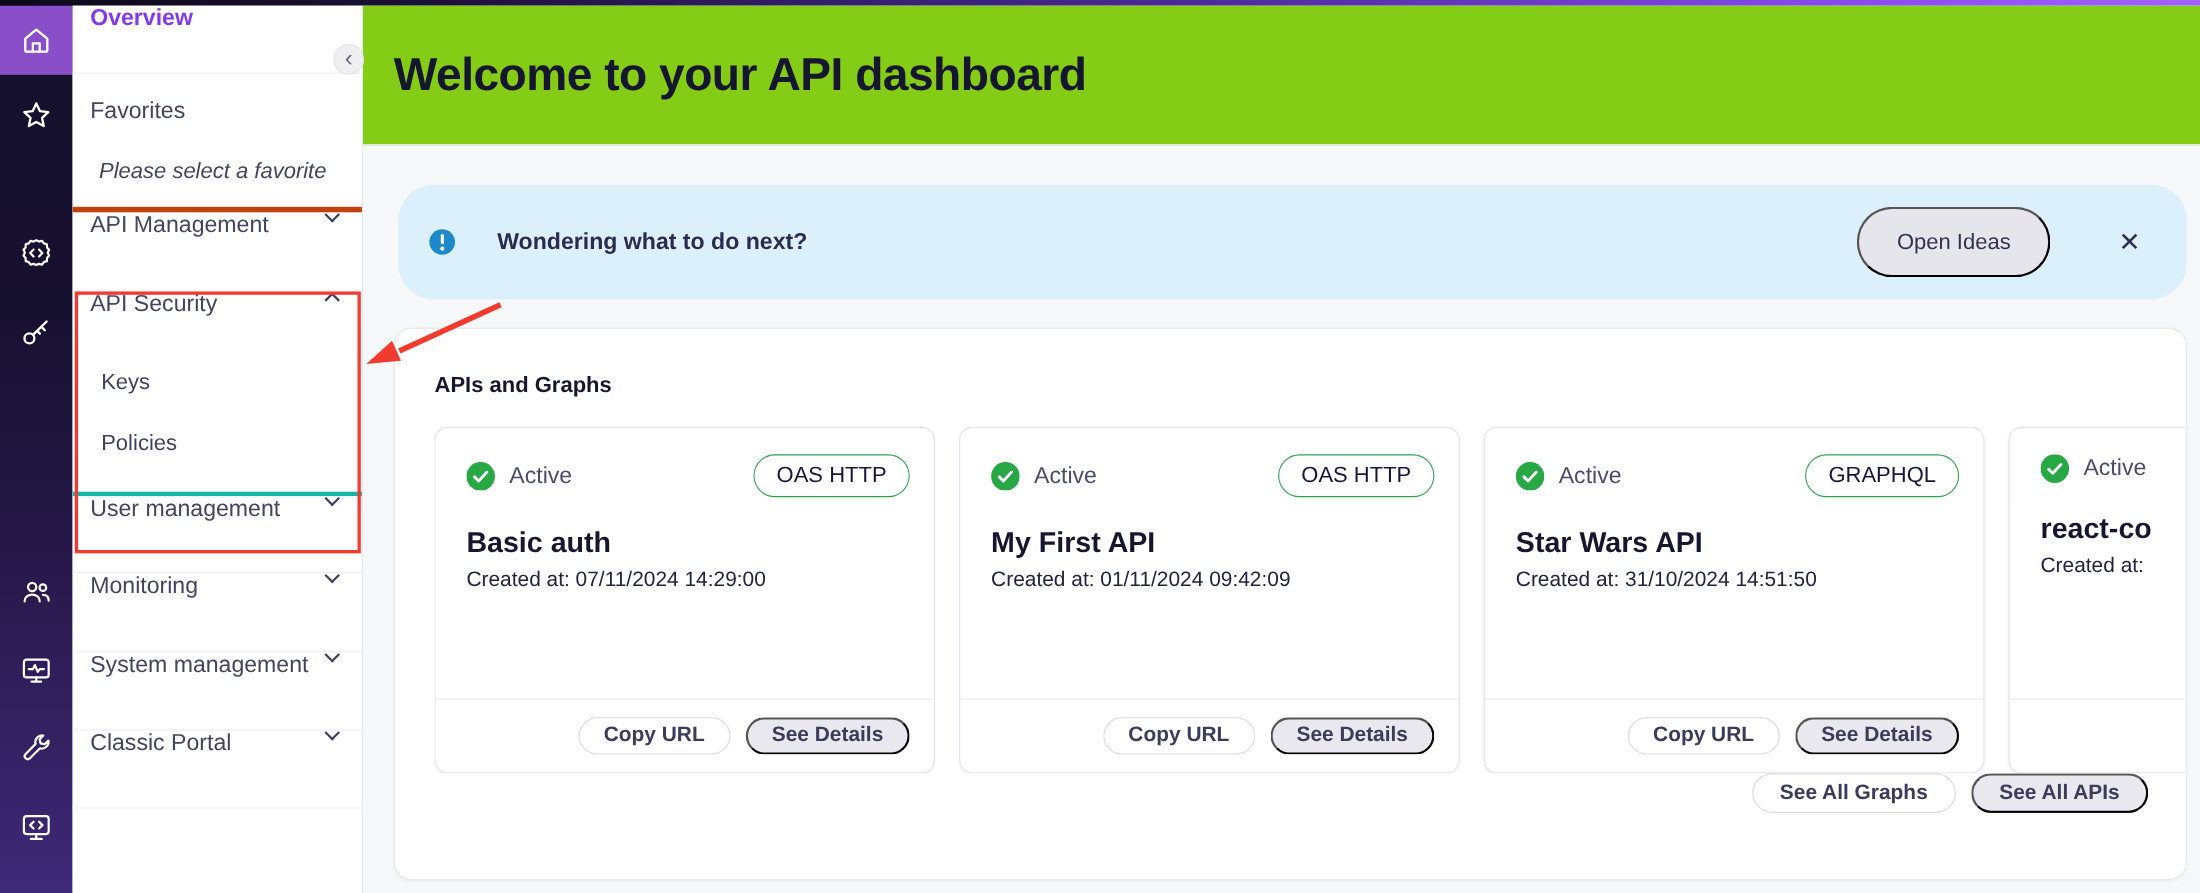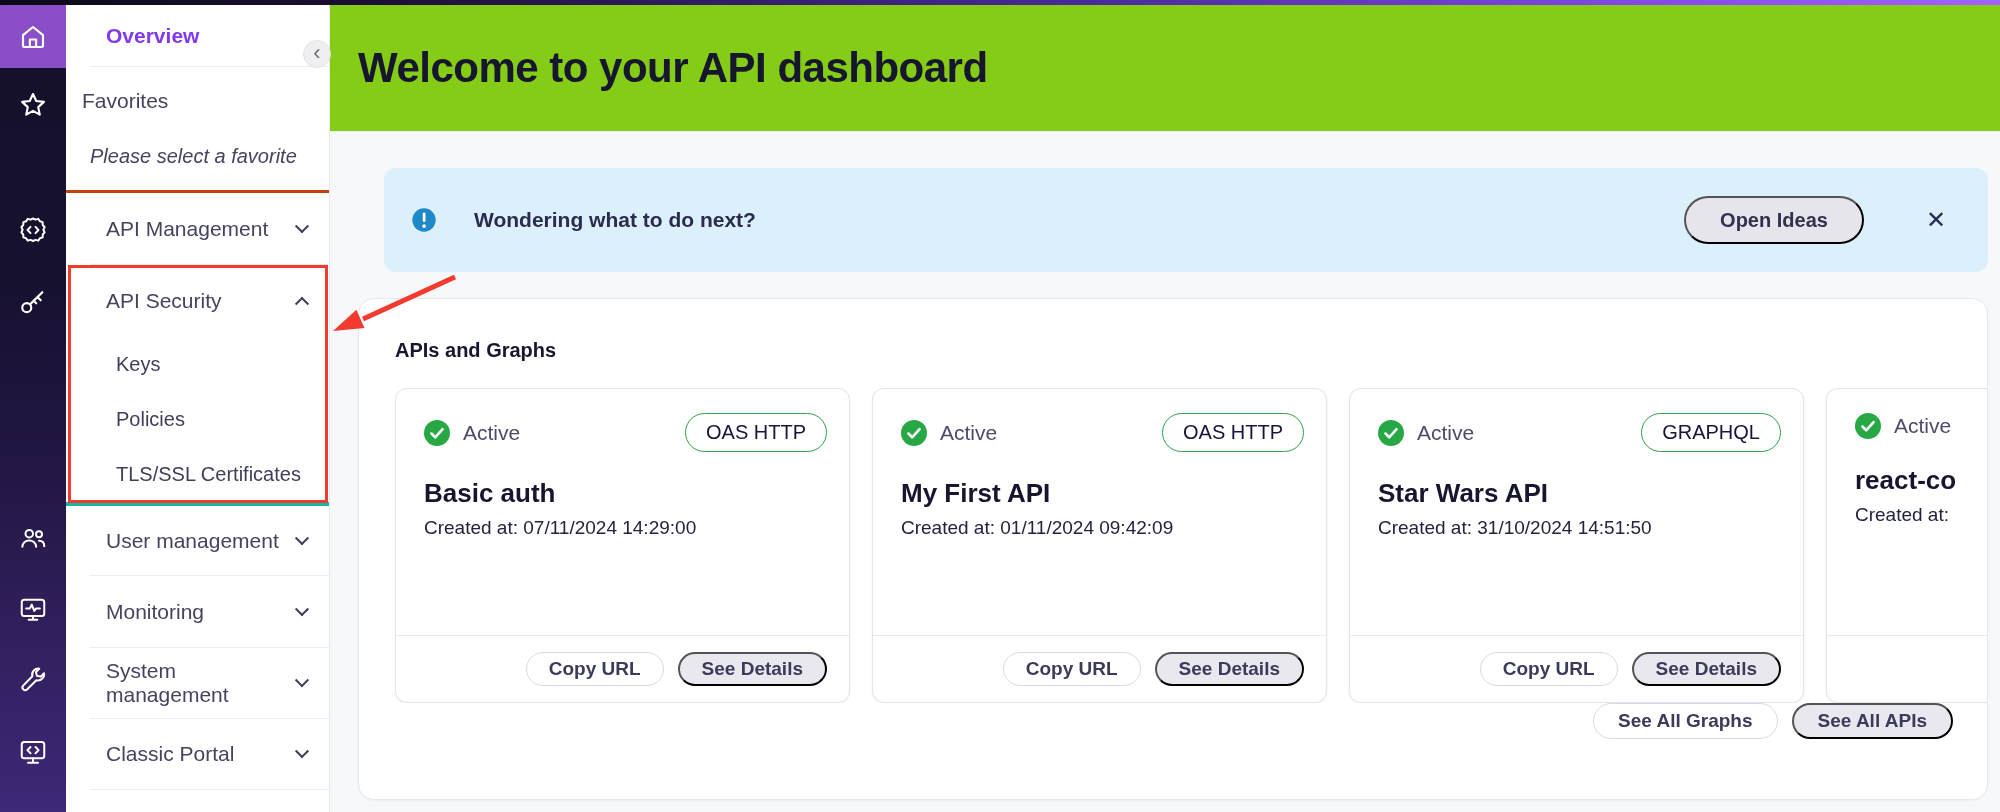--- a/index.html
+++ b/index.html
@@ -14,24 +14,24 @@
   .rail { position:absolute; left:0; top:0; width:66px; height:812px; z-index:10;
     background:linear-gradient(180deg,#14102a 0%,#171130 35%,#241746 60%,#32205f 80%,#3e2878 100%); }
   .rail-item { position:absolute; left:0; width:66px; height:30px; display:flex; align-items:center; justify-content:center; }
   .home-tile { position:absolute; left:0; top:5px; width:66px; height:63px; background:#8a4fc8;
     display:flex; align-items:center; justify-content:center; }
   .ric { width:30px; height:30px; }
 
   
   .sidenav { position:absolute; left:66px; top:5px; width:264px; height:807px; background:#fff;
     border-right:1px solid #e7e7ec; z-index:20; }
-  .nav-row { display:flex; align-items:center; padding-left:16px; padding-right:16px;
-    border-bottom:1px solid #ededf2; font-size:21px; color:#44445f; font-weight:500; cursor:pointer;margin-left:24px; }
+  .nav-row { display:flex; padding-left:16px; padding-right:16px;
+    border-bottom:1px solid #ededf2; font-size:21px; color:#44445f; font-weight:500; cursor:pointer; }
   .row-overview { height:62px; color:#8338ec; font-weight:700; }
-  .fav-block { height:126px; border-bottom:3px solid #c2410c; padding:22px 16px 0 16px; }
+  .fav-block { height:126px; border-bottom:5px solid #c2410c; padding:22px 16px 0 16px; }
   .fav-label { font-size:21px; color:#44445f; font-weight:500; }
   .fav-empty { font-size:20px; font-style:italic; color:#44445f; margin-top:32px; padding-left:8px; }
   .row-top { height:72px; }
   .row-sub { height:55px; padding-left:26px; border-bottom:none; font-size:20px; font-weight:400; color:#3f3f5c; }
   .sec-group { border-bottom:4px solid #14b8a6; }
   .chev { width:10px; height:10px; border-right:2.2px solid #3f3f5c; border-bottom:2.2px solid #3f3f5c;
     margin-left:auto; margin-right:6px; }
   .chev-down { transform:rotate(45deg) translate(-2px,-2px); }
   .chev-up { transform:rotate(-135deg) translate(-2px,-2px); }
 
@@ -45,28 +45,28 @@
     background:#efeff2; border:1px solid #e2e2e8; z-index:40; display:flex; align-items:center; justify-content:center;
     color:#6b6b7e; font-size:22px; line-height:1; cursor:pointer; padding-bottom:3px; }
 
   
   .main { position:absolute; left:330px; top:5px; width:1670px; height:807px; }
   .main-header { height:127px; background:#84cc16; border-bottom:1px solid #ebebf0; display:flex; align-items:center; padding-left:28px; }
   .page-title { font-size:42px; font-weight:700; color:#16162e; letter-spacing:-0.5px; }
   .content { padding:36px 12px 0 28px; }
 
   
-  .banner { margin-left:26px; height:104px; background:#dcf0fb; border-radius:12px;
+  .banner { margin-left:4px; height:104px; background:#dcf0fb; border-radius:32px;
     display:flex; align-items:center; padding:0 42px 0 26px; margin-bottom:26px; }
   .info-ic { width:28px; height:28px; flex:none; }
   .banner-text { font-size:21px; font-weight:700; color:#2b2b50; margin-left:36px; }
   .banner-spacer { flex:1; }
   .btn { border-radius:999px; display:inline-flex; align-items:center; justify-content:center;
     font-weight:600; color:#3b3b5a; cursor:pointer; white-space:nowrap; }
-  .btn-open-ideas { background:#e7e5ec; height:48px; padding:0 34px; font-size:20px; font-weight:700; color:#32324e; }
+  .btn-open-ideas { background:#e7e5ec; height:64px; padding:0 34px; font-size:20px; font-weight:400; color:#32324e; }
   .banner-close { margin-left:62px; font-size:24px; color:#2e2e52; cursor:pointer; }
 
   
   .apis-card { background:#fff; border:1px solid #e8e8ee; border-radius:16px; height:502px;
     padding:26px 34px 0 36px; position:relative; box-shadow:0 1px 3px rgba(20,20,40,.04); }
   .apis-title { font-size:20px; font-weight:700; color:#16162e; margin-top:14px; margin-bottom:26px; }
   .cards-row { display:flex; gap:22px; margin-right:-34px; overflow:hidden; }
   .api-card { flex:none; width:455px; height:315px; background:#fff; border:1px solid #e3e3ea; border-radius:12px;
     box-shadow:0 1px 3px rgba(20,20,40,.06); display:flex; flex-direction:column; }
   .api-card-body { flex:1; padding:24px 22px 0 28px; }
@@ -158,23 +158,20 @@
     <div class="nav-row row-top" style="border-bottom:none">
       <span>API Security</span>
       <span class="chev chev-up"></span>
     </div>
     <div class="nav-row row-sub">
       <span>Keys</span>
     </div>
     <div class="nav-row row-sub">
       <span>Policies</span>
     </div>
-    <div class="nav-row row-sub">
-      <span>TLS/SSL Certificates</span>
-    </div>
   </div>
   <div class="nav-row" style="height:70px">
     <span>User management</span>
     <span class="chev chev-down"></span>
   </div>
   <div class="nav-row row-top">
     <span>Monitoring</span>
     <span class="chev chev-down"></span>
   </div>
   <div class="nav-row" style="height:71px">

